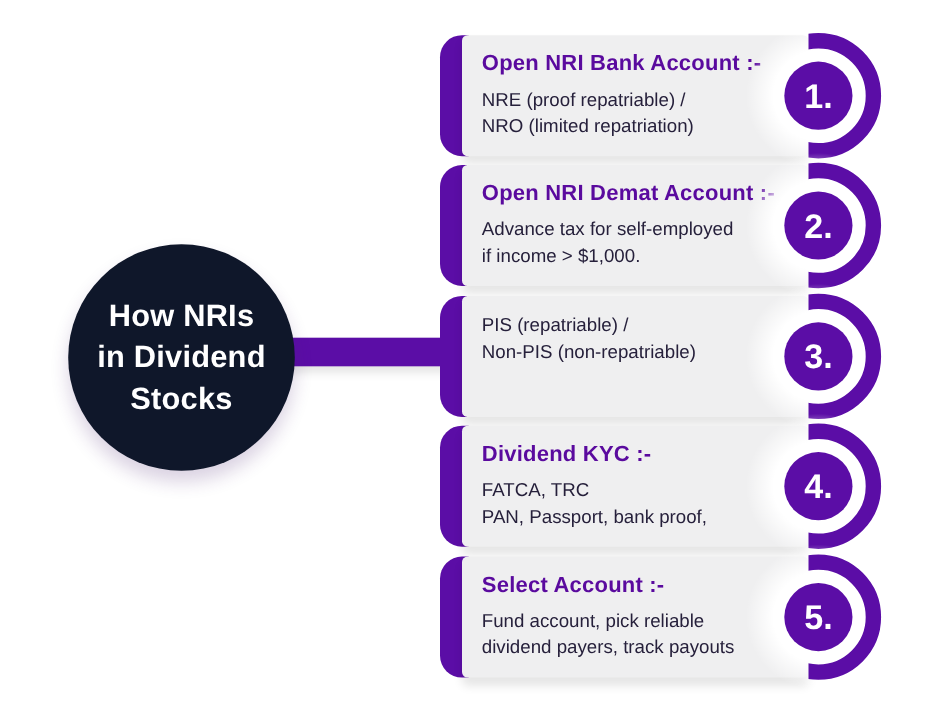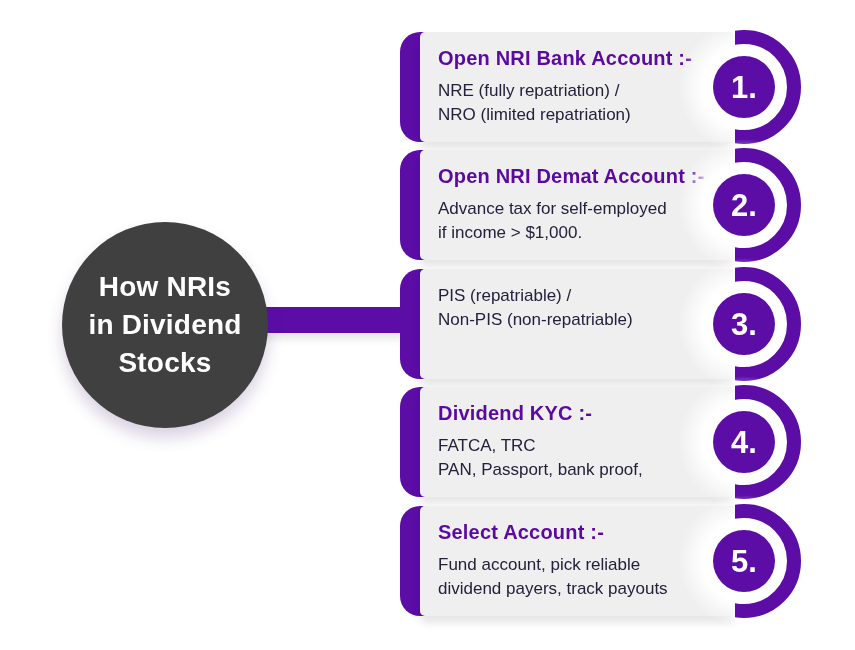--- a/index.html
+++ b/index.html
@@ -13,21 +13,21 @@
     background: #ffffff;
     overflow: hidden;
   }
 
   
   .hub {
     position: absolute;
     left: 62px; top: 222px;
     width: 206px; height: 206px;
     border-radius: 50%;
-    background: #404040;
+    background: #0f172a;
     display: flex; align-items: center; justify-content: center;
     text-align: center;
     z-index: 2;
     box-shadow: 0 10px 16px rgba(70, 30, 110, 0.20);
   }
   .hub-text {
     color: #ffffff;
     font-size: 28px;
     font-weight: bold;
     line-height: 38px;
@@ -122,21 +122,21 @@
       <div>How NRIs</div>
       <div>in Dividend</div>
       <div>Stocks</div>
     </div>
   </div>
 
   <div class="card" style="top:32px">
     <div class="card-accent"></div>
     <div class="card-body">
       <div class="card-title">Open NRI Bank Account :-</div>
-      <div class="card-line">NRE (fully repatriation) /</div>
+      <div class="card-line">NRE (proof repatriable) /</div>
       <div class="card-line">NRO (limited repatriation)</div>
     </div>
     <div class="badge">
       <svg width="150" height="140" viewBox="0 0 150 140">
         <circle cx="69" cy="70" r="66" fill="url(#halo-grad)"></circle>
         <circle cx="69" cy="70" r="50" fill="none" stroke="#5b0da6" stroke-width="14" clip-path="url(#badge-clip)"></circle>
         <circle cx="69" cy="70" r="31" fill="#5b0da6"></circle>
         <text class="badge-number" x="69" y="81" text-anchor="middle">1.</text>
       </svg>
     </div>

